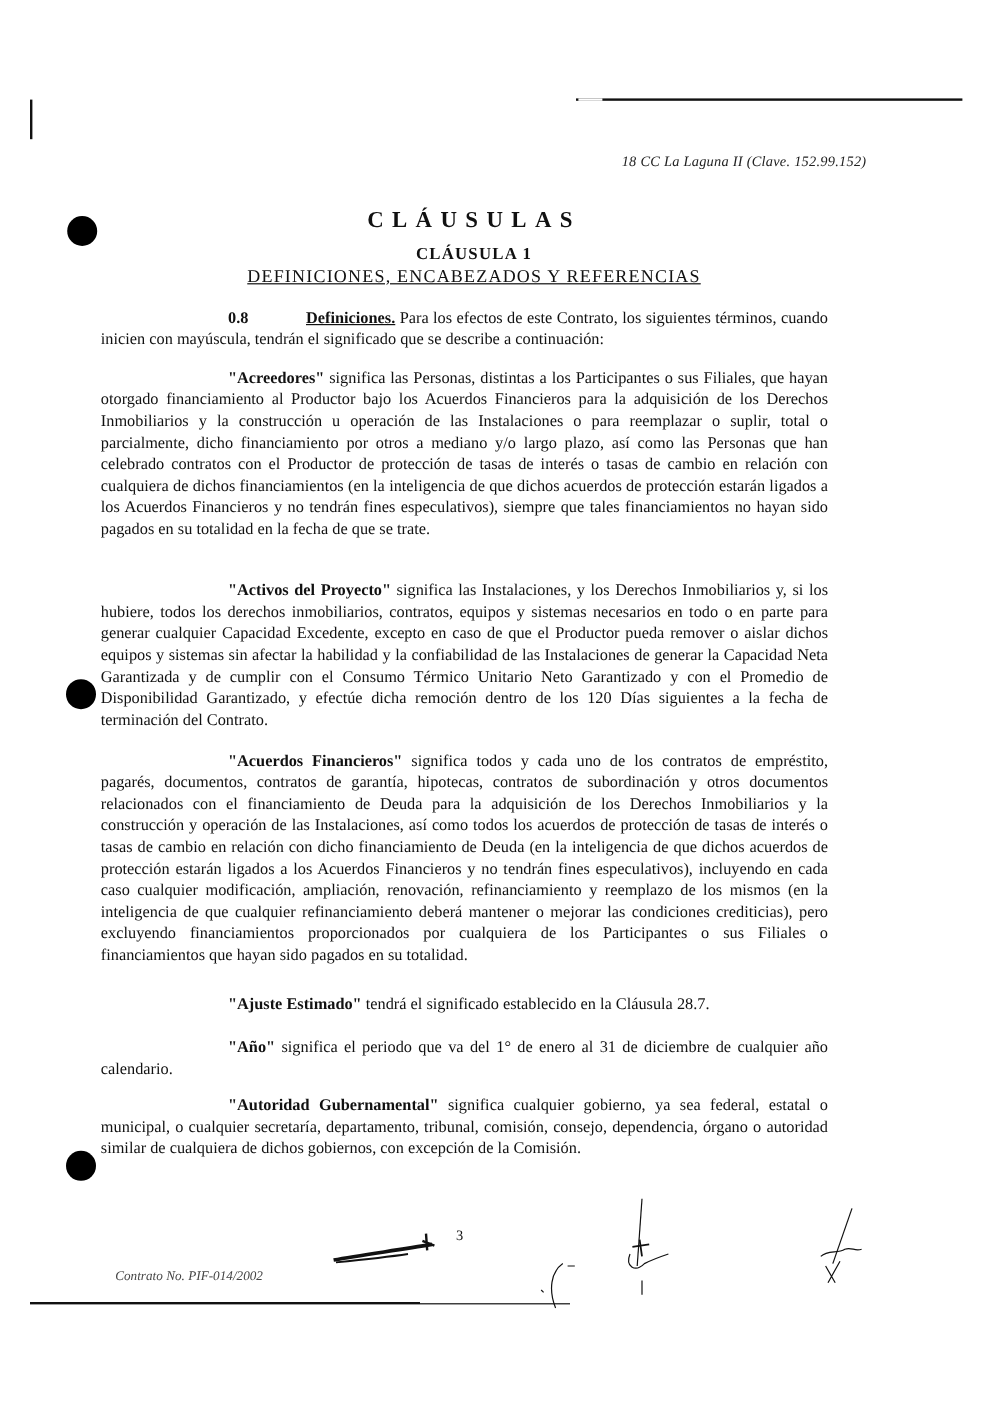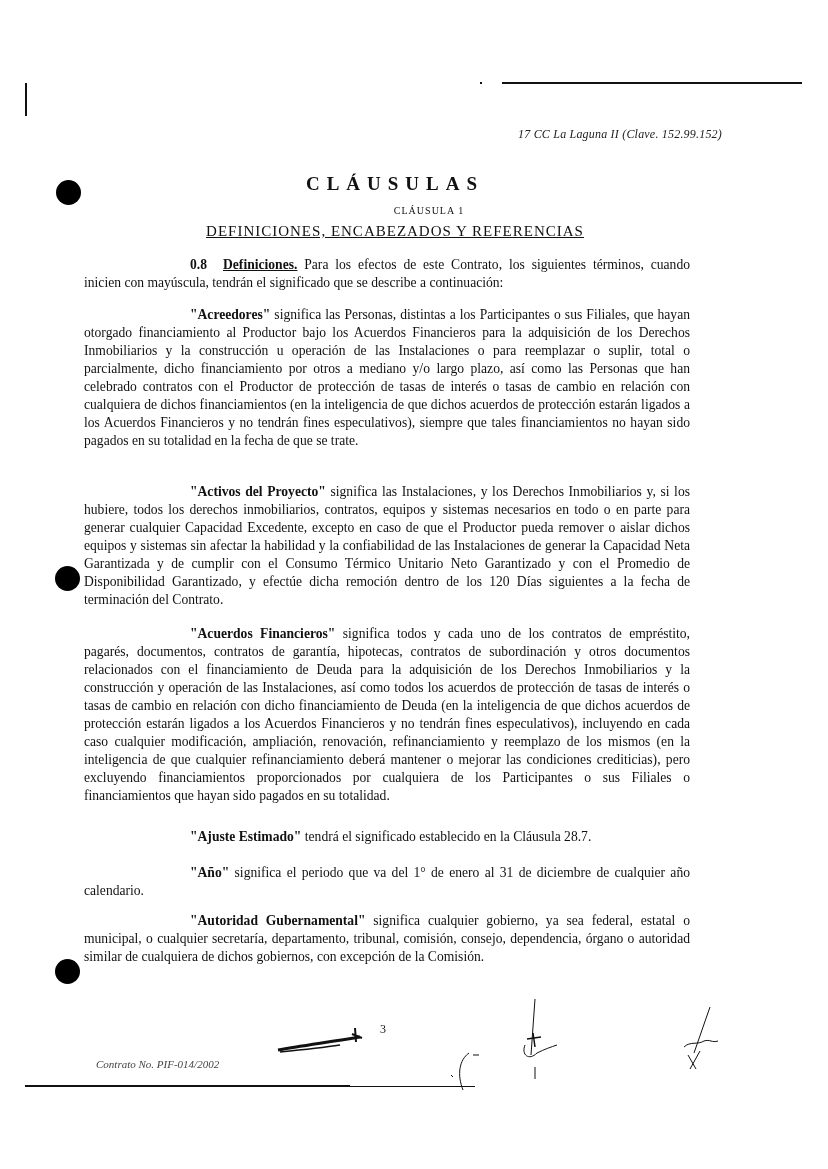--- a/index.html
+++ b/index.html
@@ -7,27 +7,27 @@
   .abs { position: absolute; }
   .top-rule { left: 480px; top: 82px; width: 322px; height: 2px; background: #111; }
   .top-rule-dash { left: 482px; top: 82px; width: 20px; height: 2px; background: #fff; }
   .left-bar { left: 25px; top: 83px; width: 2px; height: 33px; background: #111; }
   .hole { width: 25px; height: 25px; border-radius: 50%; background: #000; }
   .hole1 { left: 56px; top: 180px; }
   .hole2 { left: 55px; top: 566px; }
   .hole3 { left: 55px; top: 959px; }
   .ref-header { right: 106px; top: 127px; font-style: italic; font-size: 12px; letter-spacing: 0.2px; color: #222; }
   .title-main { left: 0; width: 790px; text-align: center; top: 173px; font-size: 19px; letter-spacing: 7px; font-weight: bold; }
-  .title-clause { left: 0; width: 790px; text-align: center; top: 205px; font-size: 10px; font-weight: normal; letter-spacing: 1px; padding-left: 34px; }
+  .title-clause { left: 0; width: 790px; text-align: center; top: 205px; font-size: 14px; font-weight: bold; letter-spacing: 1px; }
   .title-sub { left: 0; width: 790px; text-align: center; top: 223px; font-size: 15px; font-weight: normal; text-decoration: underline; letter-spacing: 1px; }
   .body-text { left: 84px; width: 606px; font-size: 13.6px; line-height: 18px; text-align: justify; }
   .indent { text-indent: 106px; }
   .p-intro { top: 256px; }
   .p-intro .num { font-weight: bold; margin-right: 16px; }
-  .p-intro .heading { font-weight: bold; text-decoration: underline; }
+  .p-intro .heading { font-weight: bold; text-decoration: underline; margin-left: 32px; }
   .term { font-weight: bold; }
   .p1 { top: 306px; }
   .p2 { top: 483px; }
   .p3 { top: 625px; }
   .p4 { top: 828px; }
   .p5 { top: 864px; }
   .p6 { top: 912px; }
   .footer-ref { left: 96px; top: 1014px; font-style: italic; font-size: 11px; color: #444; margin-top: 44px; }
   .page-num { left: 380px; top: 1022px; font-size: 12px; }
   .bottom-rule { left: 25px; top: 1085px; width: 325px; height: 2px; background: #111; }
@@ -38,21 +38,21 @@
 <body>
 
 <div class="abs top-rule"></div>
 <div class="abs top-rule-dash"></div>
 <div class="abs left-bar"></div>
 
 <div class="abs hole hole1"></div>
 <div class="abs hole hole2"></div>
 <div class="abs hole hole3"></div>
 
-<div class="abs ref-header">17 CC La Laguna II (Clave. 152.99.152)</div>
+<div class="abs ref-header">18 CC La Laguna II (Clave. 152.99.152)</div>
 
 <div class="abs title-main">CLÁUSULAS</div>
 <div class="abs title-clause">CLÁUSULA 1</div>
 <div class="abs title-sub">DEFINICIONES, ENCABEZADOS Y REFERENCIAS</div>
 
 <div class="abs body-text indent p-intro">
   <span class="num">0.8</span><span class="heading">Definiciones.</span><span> Para los efectos de este Contrato, los siguientes términos, cuando inicien con mayúscula, tendrán el significado que se describe a continuación:</span>
 </div>
 
 <div class="abs body-text indent p1">

